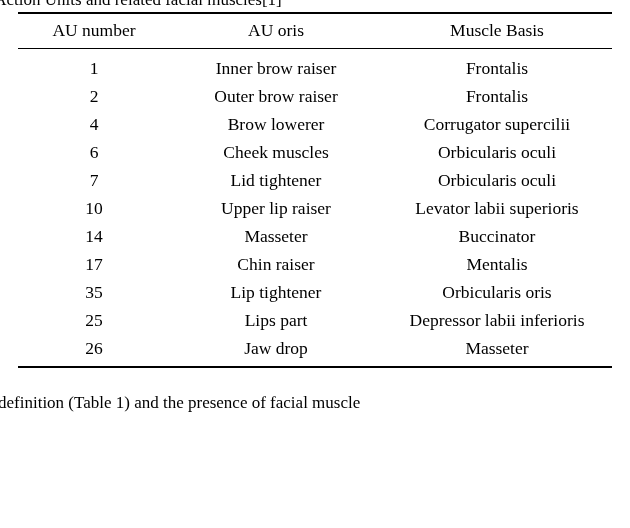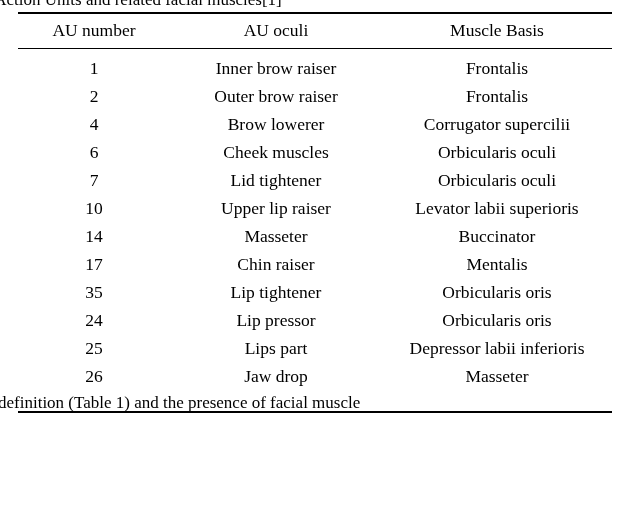--- a/index.html
+++ b/index.html
@@ -53,21 +53,21 @@
   }
   table.au-table tbody td {
     padding: 3px 0 3px 0;
     text-align: center;
     line-height: 22px;
   }
   table.au-table tbody tr:first-child td {
     padding-top: 8px;
   }
   table.au-table tbody tr:last-child td {
-    padding-bottom: 24px;
+    padding-bottom: 7px;
     border-bottom: 2px solid #000;
   }
   col.c-num { width: 152px; }
   col.c-name { width: 212px; }
   col.c-muscle { width: 230px; }
   .footer-clip {
     position: absolute;
     left: 0;
     bottom: -8px;
     width: 630px;
@@ -94,21 +94,21 @@
 
   <table class="au-table">
     <colgroup>
       <col class="c-num">
       <col class="c-name">
       <col class="c-muscle">
     </colgroup>
     <thead>
       <tr>
         <th>AU number</th>
-        <th>AU oculi</th>
+        <th>AU oris</th>
         <th>Muscle Basis</th>
       </tr>
     </thead>
     <tbody>
       <tr>
         <td>1</td>
         <td>Inner brow raiser</td>
         <td>Frontalis</td>
       </tr>
       <tr>
@@ -145,25 +145,20 @@
         <td>17</td>
         <td>Chin raiser</td>
         <td>Mentalis</td>
       </tr>
       <tr>
         <td>35</td>
         <td>Lip tightener</td>
         <td>Orbicularis oris</td>
       </tr>
       <tr>
-        <td>24</td>
-        <td>Lip pressor</td>
-        <td>Orbicularis oris</td>
-      </tr>
-      <tr>
         <td>25</td>
         <td>Lips part</td>
         <td>Depressor labii inferioris</td>
       </tr>
       <tr>
         <td>26</td>
         <td>Jaw drop</td>
         <td>Masseter</td>
       </tr>
     </tbody>

